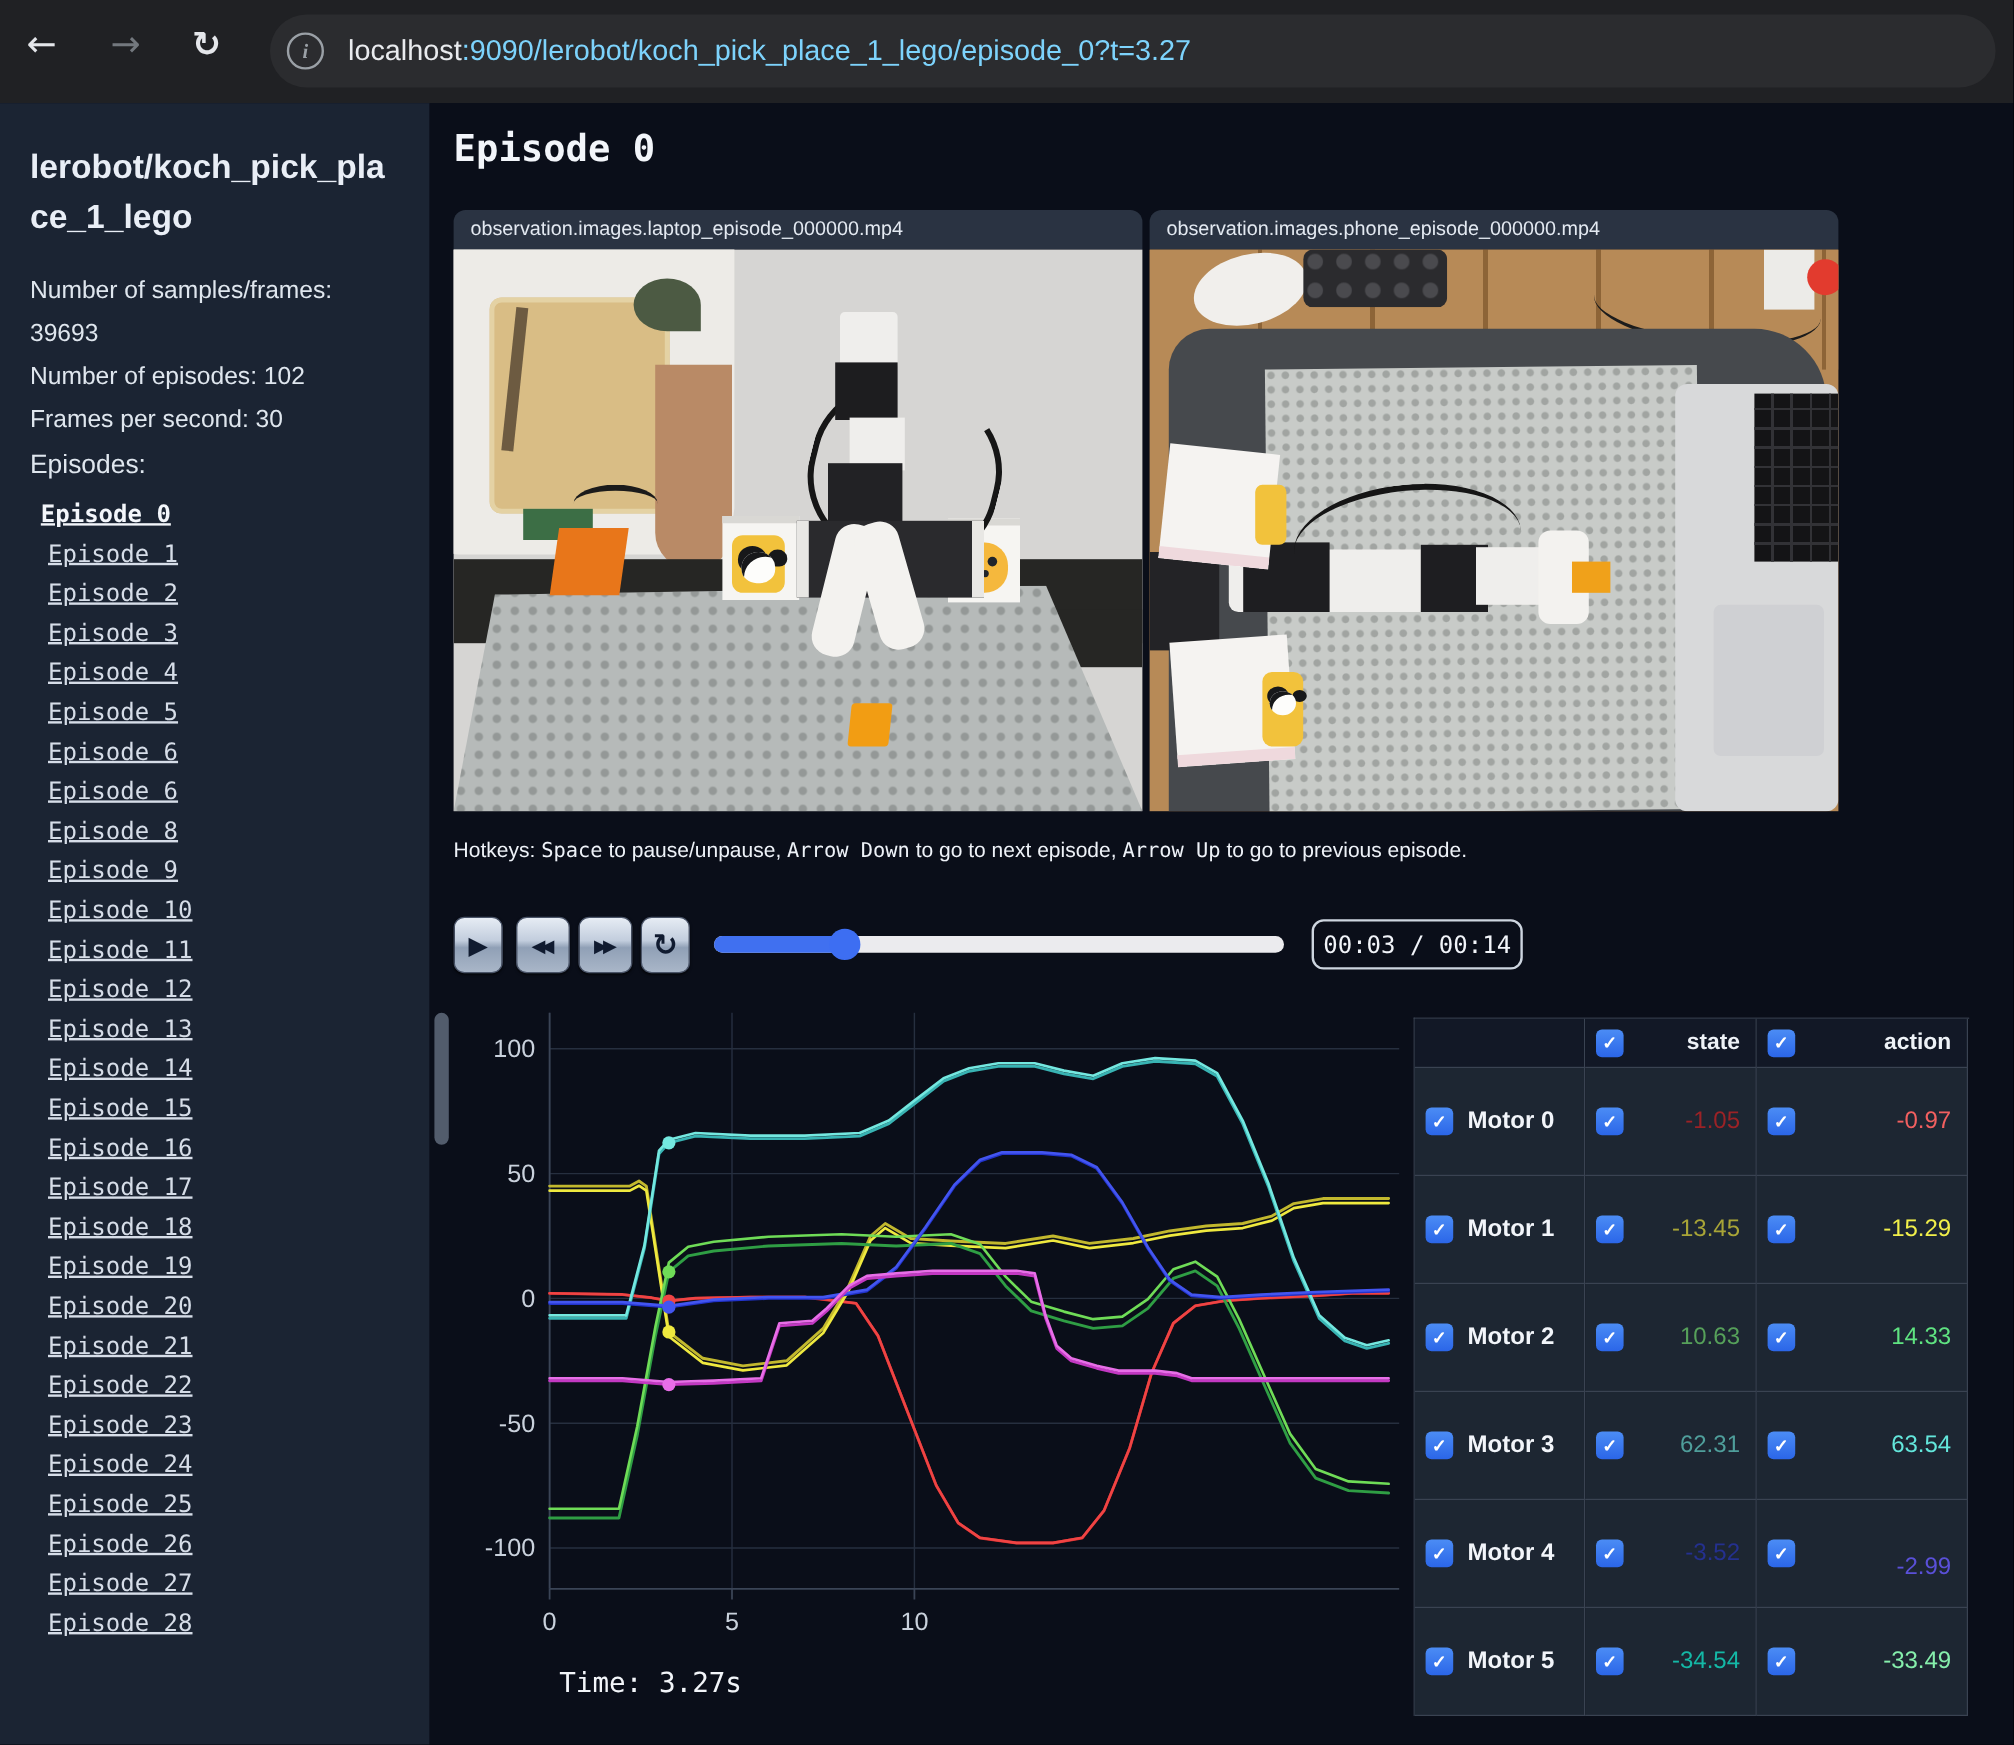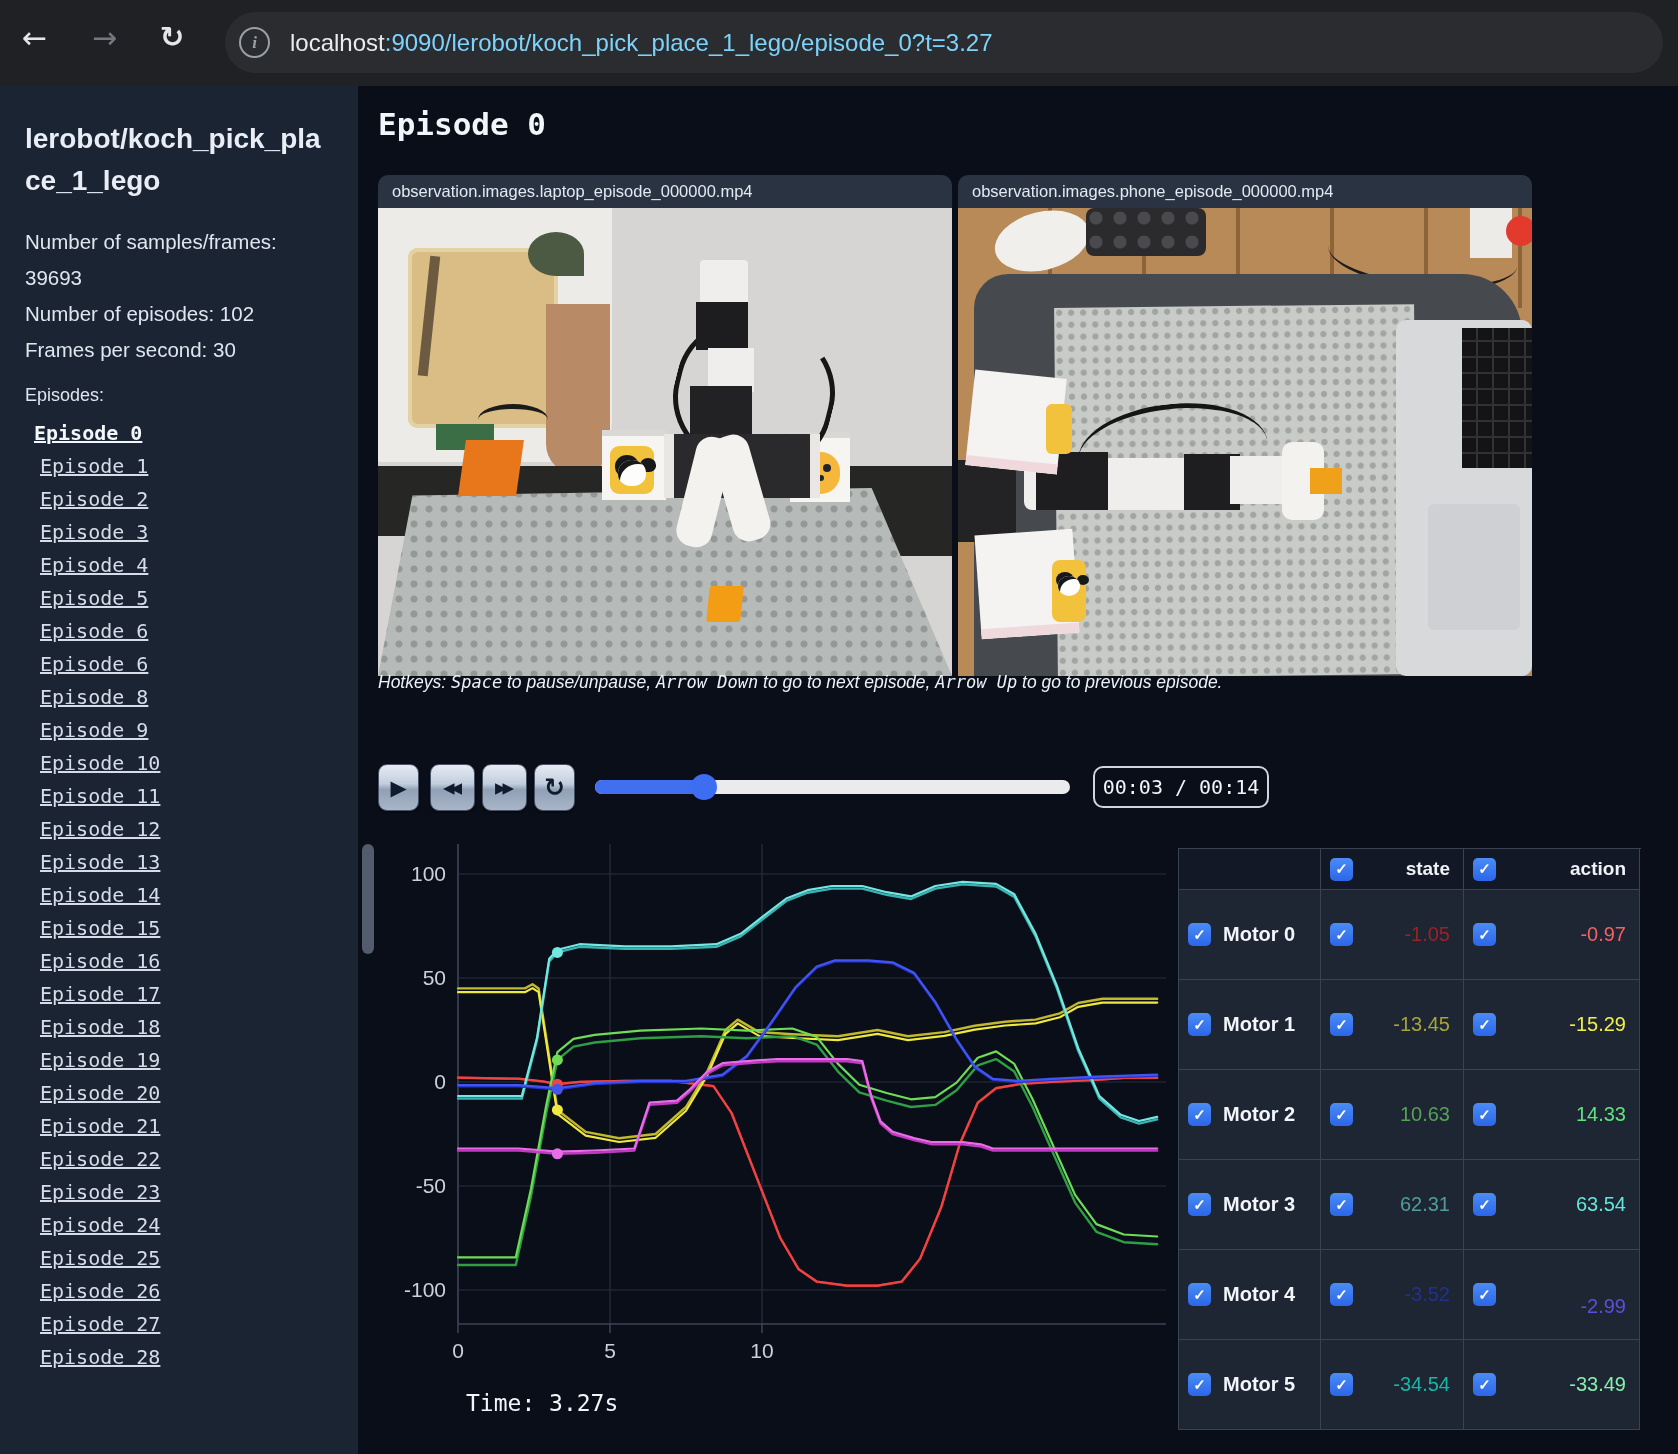--- a/index.html
+++ b/index.html
@@ -21,21 +21,21 @@
              font-family:"Liberation Serif",serif;font-style:italic;font-weight:bold;flex:0 0 auto;}
   #url-text{margin-left:20px;font-size:24px;white-space:nowrap;overflow:hidden;}
   #url-host{color:#e9ebee;}
   #url-rest{color:#7dd3fc;}
 
   
   #sidebar{position:absolute;left:0;top:86px;width:358px;height:1368px;background:#1b2433;overflow:hidden;}
   #ds-title{margin:32px 0 0 25px;width:300px;font-size:28px;font-weight:bold;color:#e9eef6;
             line-height:1.5;word-break:break-all;}
   #ds-info{margin:22px 0 0 25px;width:282px;font-size:20.5px;color:#dfe6ee;line-height:1.75;}
-  #episodes-label{margin:12px 0 0 25px;font-size:18px;color:#dfe6ee;line-height:1.75;}
+  #episodes-label{margin:0 0 0 25px;font-size:22px;color:#dfe6ee;line-height:1.75;}
   #episode-list{margin:6px 0 0 0;}
   #episode-list a{display:block;padding-left:40px;height:33px;line-height:33px;
       font-family:"DejaVu Sans Mono",monospace;font-size:20px;color:#d6dde8;
       text-decoration:underline;cursor:pointer;white-space:nowrap;}
   #episode-list a.active{font-weight:bold;color:#f3f6fb;padding-left:34px;}
 
   
   #main{position:absolute;left:358px;top:86px;width:1320px;height:1368px;background:#0a0e19;}
   #main-scrollbar{position:absolute;left:4px;top:758px;width:12px;height:110px;border-radius:6px;
                   background:#525c6c;}
@@ -124,21 +124,21 @@
   #rs-boxtop{left:12px;top:166px;width:92px;height:96px;background:#f5f3f1;transform:rotate(6deg);
              box-shadow:inset 0 -10px 0 #efd9dd;}
   #rs-sticktop{left:88px;top:196px;width:26px;height:50px;background:#f2c23c;border-radius:6px;}
   #rs-boxbot{left:20px;top:324px;width:98px;height:104px;background:#f5f3f1;transform:rotate(-4deg);
              box-shadow:inset 0 -10px 0 #efd9dd;}
   #rs-stickbot{left:94px;top:352px;width:34px;height:62px;background:#f2c23c;border-radius:8px;}
   #rs-panda2{left:100px;top:368px;width:22px;height:20px;background:#fdfdfb;border-radius:50%;
              box-shadow:-4px -6px 0 -2px #17181a,14px -6px 0 -5px #17181a,inset 5px 6px 0 -3px #17181a;}
 
   
-  #hotkeys{position:absolute;left:20px;top:586px;font-size:17.5px;color:#eef2f8;white-space:nowrap;font-style:italic;}
+  #hotkeys{position:absolute;left:20px;top:612px;font-size:17.5px;color:#eef2f8;white-space:nowrap;}
   #hotkeys .mono{font-size:17px;}
 
   
   #controls{position:absolute;left:20px;top:678px;height:48px;width:1280px;}
   .ctl-btn{position:absolute;top:0;width:39px;height:45px;border-radius:9px;border:1px solid #4a5468;
      background:linear-gradient(180deg,#e6ecf4 0%,#c2cddd 42%,#90a0b6 55%,#a9b6c8 100%);
      color:#101b30;display:flex;align-items:center;justify-content:center;cursor:pointer;
      font-family:"DejaVu Sans",sans-serif;box-shadow:0 1px 2px rgba(0,0,0,.6);}
   #btn-play{left:0;font-size:21px;}
   #btn-rew{left:52px;font-size:15px;letter-spacing:-4px;padding-right:4px;}

